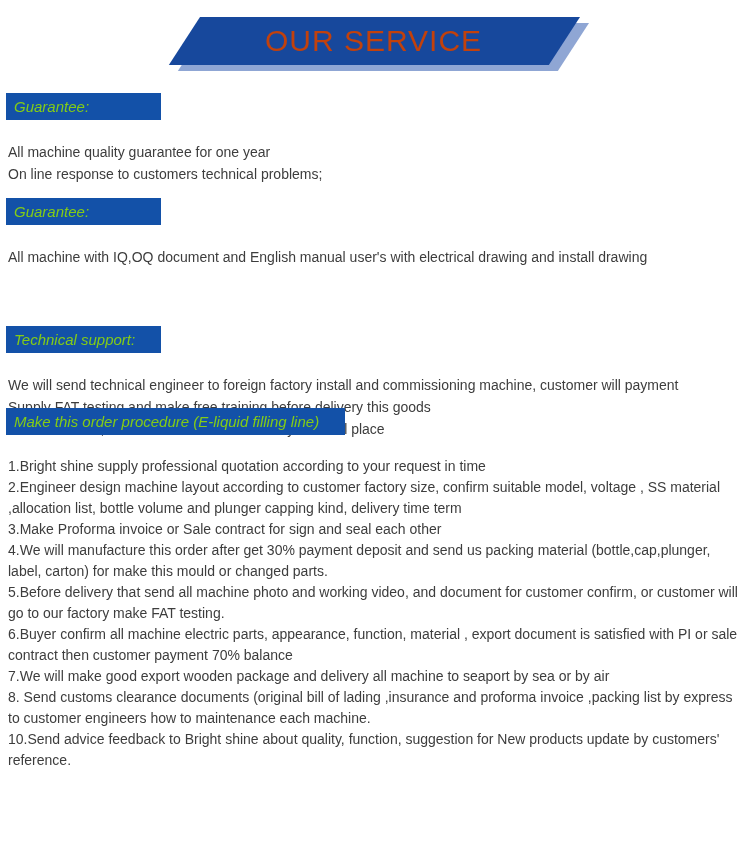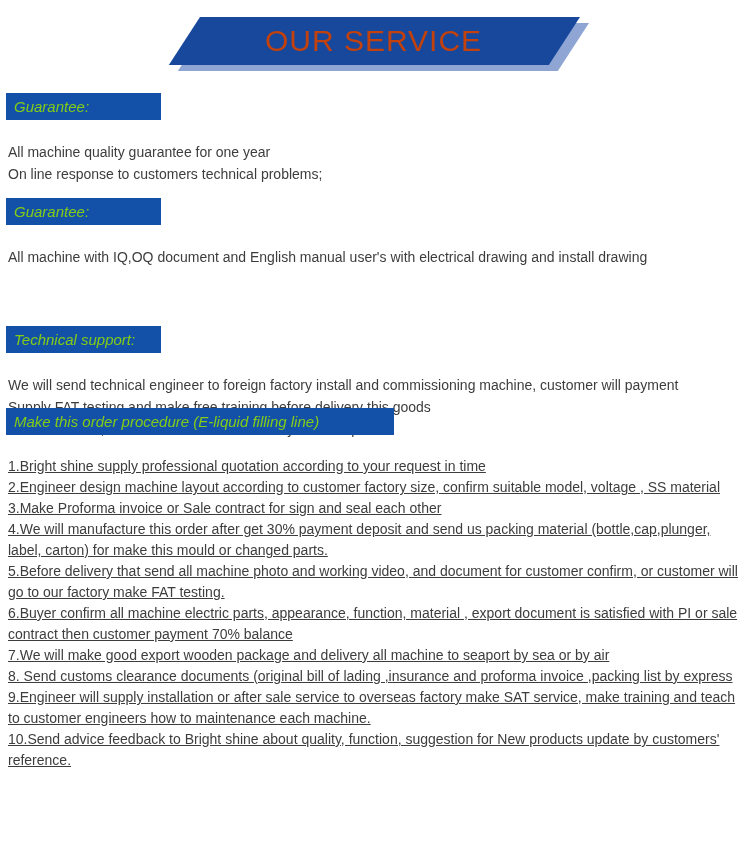--- a/index.html
+++ b/index.html
@@ -55,35 +55,34 @@
     background:#1351a8;
     color:#84cc16;
     font-size:15px;
     height:27px;
     line-height:27px;
     padding-left:8px;
     box-sizing:border-box;
     font-style:italic;
   }
   .heading-box.small{ width:155px; }
-  .heading-box.wide{ width:388px; }
+  .heading-box.wide{ width:339px; }
 
   .body-text{
     margin-top:21px;
     margin-left:2px;
     color:#3d3d3d;
     font-size:14px;
   }
   .body-text .line{
     line-height:22px;
     white-space:nowrap;
   }
   .body-text.list .line{
     line-height:21px;
-    text-decoration:underline;
   }
 
   .sec-guarantee{ top:93px; }
   .sec-document{ top:198px; }
   .sec-technical{ top:282px;margin-top:44px; }
   .sec-procedure{ top:408px; }
 </style>
 </head>
 <body>
 
@@ -115,29 +114,29 @@
       <div class="line">Supply FAT testing and make free training before delivery this goods</div>
       <div class="line">air-round ticket, hotel and accommodation in your local place</div>
     </div>
   </div>
 
   <div class="section sec-procedure">
     <div class="heading-box wide">Make this order procedure (E-liquid filling line)</div>
     <div class="body-text list">
       <div class="line">1.Bright shine supply professional quotation according to your request in time</div>
       <div class="line">2.Engineer design machine layout according to customer factory size, confirm suitable model, voltage , SS material</div>
+      <div class="line">,allocation list, bottle volume and plunger capping kind, delivery time term</div>
       <div class="line">3.Make Proforma invoice or Sale contract for sign and seal each other</div>
       <div class="line">4.We will manufacture this order after get 30% payment deposit and send us packing material (bottle,cap,plunger,</div>
       <div class="line">label, carton) for make this mould or changed parts.</div>
       <div class="line">5.Before delivery that send all machine photo and working video, and document for customer confirm, or customer will</div>
       <div class="line">go to our factory make FAT testing.</div>
       <div class="line">6.Buyer confirm all machine electric parts, appearance, function, material , export document is satisfied with PI or sale</div>
       <div class="line">contract then customer payment 70% balance</div>
       <div class="line">7.We will make good export wooden package and delivery all machine to seaport by sea or by air</div>
       <div class="line">8. Send customs clearance documents (original bill of lading ,insurance and proforma invoice ,packing list by express</div>
-      <div class="line">9.Engineer will supply installation or after sale service to overseas factory make SAT service, make training and teach</div>
       <div class="line">to customer engineers how to maintenance each machine.</div>
       <div class="line">10.Send advice feedback to Bright shine about quality, function, suggestion for New products update by customers'</div>
       <div class="line">reference.</div>
     </div>
   </div>
 
 </div>
 
 </body></html>

